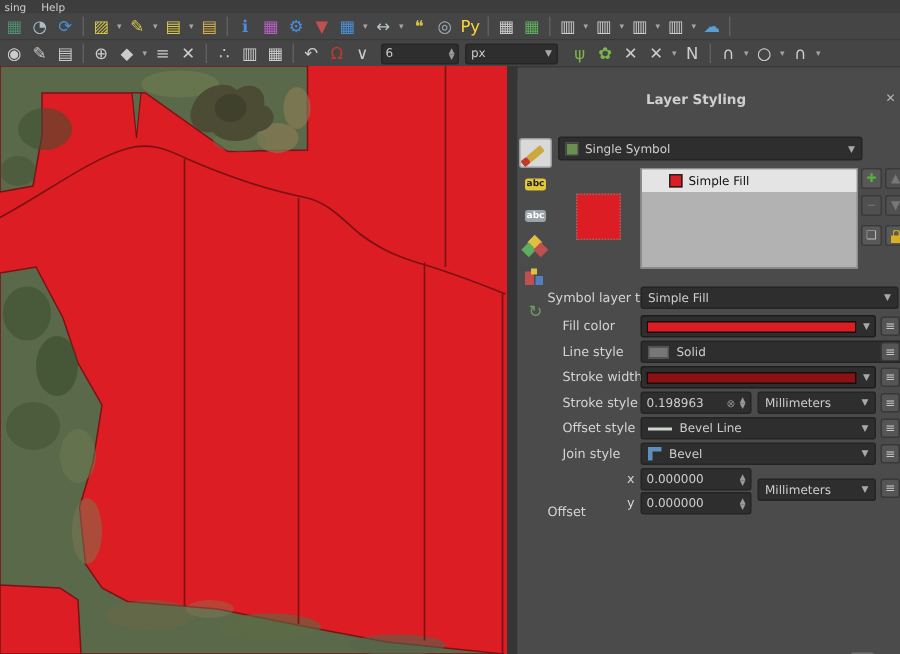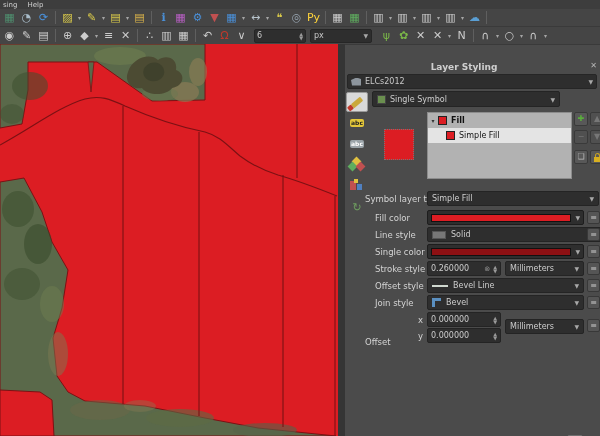--- a/index.html
+++ b/index.html
@@ -226,25 +226,20 @@
     <path d="M335,152 L335,392"></path>
   </g>
 </svg>
 </div>
 <div class="divider"></div>
 
 <div class="panel">
   <div class="panel-title">Layer Styling</div>
   <div class="panel-close">✕</div>
 
-  <div class="combo layer-combo">
-    <span class="licon"></span>
-    <span>ELCs2012</span>
-    <span class="arr">▼</span>
-  </div>
 
   <div class="sidebar">
     <div class="sbtn sel">
         <span class="brush"></span>
       </div>
     <div class="sbtn">
         <span class="abctag">abc</span>
       </div>
     <div class="sbtn">
         <span class="abctag grey">abc</span>
@@ -257,34 +252,29 @@
     <div class="sbtn diag">
       <span style="left:4px;top:5px;width:6px;height:9px;background:#c05050"></span>
       <span style="left:11px;top:8px;width:5px;height:6px;background:#5080c0"></span>
       <span style="left:8px;top:3px;width:4px;height:4px;background:#e0c040"></span>
     </div>
     <div class="sbtn">
         <span class="hist">↻</span>
       </div>
   </div>
 
-  <div class="pcombo" style="left:27px;top:38px;width:188px;height:16px">
+  <div class="pcombo" style="left:27px;top:38px;width:203px;height:16px">
     <span style="width:9px;height:9px;background:#6a8f4f;border:1px solid #444;margin-right:4px"></span>
     <span>Single Symbol</span>
     <span class="arr">▼</span>
   </div>
 
   <div class="preview"></div>
 
   <div class="tree">
-    <div class="trow">
-      <span class="exp">▾</span>
-      <span class="swatch"></span>
-      <b>Fill</b>
-    </div>
     <div class="trow sel" style="padding-left:18px">
       <span class="swatch"></span>
       <span>Simple Fill</span>
     </div>
   </div>
 
   <div class="tbtn" style="left:229px;top:59px;color:#5aae3c">✚</div>
   <div class="tbtn dis" style="left:245px;top:59px">▲</div>
   <div class="tbtn dis" style="left:229px;top:77px">−</div>
   <div class="tbtn dis" style="left:245px;top:77px">▼</div>
@@ -308,30 +298,30 @@
   <div class="ddbtn" style="left:242px;top:158px">≡</div>
 
   <div class="prow-label" style="left:30px;top:177px">Line style</div>
   <div class="pcombo" style="left:82px;top:174px;width:187px;height:15px">
     <span style="width:14px;height:8px;background:#777;border:1px solid #555;margin-right:5px"></span>
     <span>Solid</span>
     <span class="arr">▼</span>
   </div>
   <div class="ddbtn" style="left:242px;top:175px">≡</div>
 
-  <div class="prow-label" style="left:30px;top:194px">Single color</div>
+  <div class="prow-label" style="left:30px;top:194px">Stroke width</div>
   <div class="colorbar" style="left:82px;top:191px;width:157px;height:15px">
     <span class="bar" style="background:#8d1013"></span>
     <span class="arr">▼</span>
   </div>
   <div class="ddbtn" style="left:242px;top:192px">≡</div>
 
   <div class="prow-label" style="left:30px;top:211px">Stroke style</div>
   <div class="pspin" style="left:82px;top:208px;width:74px;height:15px">
-    <span>0.260000</span>
+    <span>0.198963</span>
     <span class="clr">⊗</span>
     <span class="spinner">
         <span>▲</span>
         <span>▼</span>
       </span>
   </div>
   <div class="pcombo" style="left:160px;top:208px;width:79px;height:15px">
     <span>Millimeters</span>
     <span class="arr">▼</span>
   </div>

